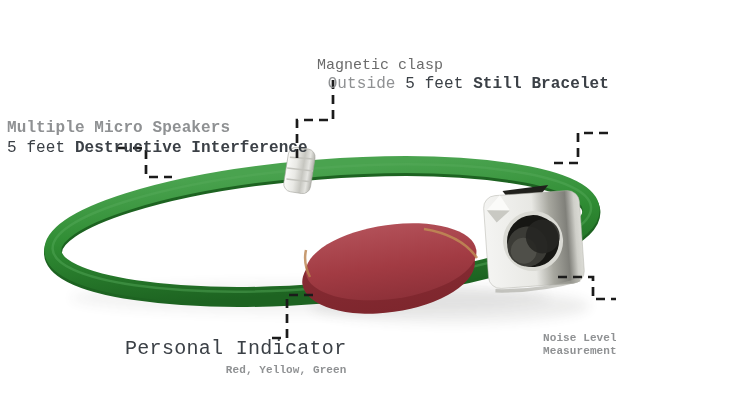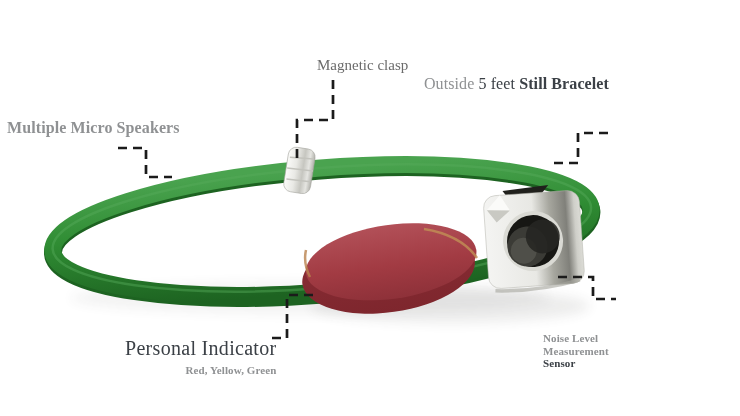--- a/index.html
+++ b/index.html
@@ -6,21 +6,21 @@
     --band-green:#2f8c33; --band-green-light:#4aa34f; --band-green-dark:#1d6321;
     --indicator-red:#a23b43; --indicator-red-light:#b25058; --indicator-red-dark:#7e262d;
     --module-light:#f4f4f2; --module-shadow:#80807a; --sensor-black:#171714;
     --text-dark:#3b4046; --text-gray:#8f9193; --label-gray:#6b6b6b; --connector-dark:#1b1b1b;
     --clasp-silver:#e9e9e5; --background:#ffffff;
   }
   html,body{margin:0;padding:0;background:#fff;}
   .stage{
     position:relative;width:616px;height:416px;overflow:hidden;
     background:var(--background);
-    font-family:Liberation Serif, serif;
+    font-family:Liberation Mono, monospace;
     -webkit-font-smoothing:antialiased;
   }
   .stage svg{position:absolute;left:0;top:0;}
   .dash{fill:none;stroke:var(--connector-dark);stroke-width:2.7;stroke-dasharray:9 6;}
   .lbl{position:absolute;line-height:1.16;}
   .t-big{font-size:20px;color:var(--text-dark);letter-spacing:.3px;}
   .t-sub{font-size:16px;letter-spacing:.1px;}
   .t-sm{font-size:11px;letter-spacing:.1px;}
   .gray{color:var(--text-gray);}
   .dark{color:var(--text-dark);}
@@ -129,26 +129,28 @@
   <div class="lbl" id="lbl-magnetic">Magnetic clasp</div>
 
   <div class="lbl" id="lbl-colornoise">
     <div class="t-sub cn-sub">
       <span class="gray">Outside </span><span class="dark">5 feet </span><span class="dark xb">Still Bracelet</span>
     </div>
   </div>
 
   <div class="lbl" id="lbl-speakers">
     <div class="t-sub gray b row">Multiple Micro Speakers</div>
+    <div class="t-sub">
+      <span class="dark">5 feet </span><span class="dark xb">Destructive Interference</span>
+    </div>
   </div>
 
   <div class="lbl" id="lbl-personal">
     <div class="t-big">Personal Indicator</div>
     <div class="t-sm gray b">Red, Yellow, Green</div>
   </div>
 
 
   <div class="lbl" id="lbl-sensorblk">
     <div class="t-sm gray b">Noise Level Measurement</div>
-    <div class="t-sm dark xb">Sensor</div>
   </div>
 
 </div>
 
 </body></html>

